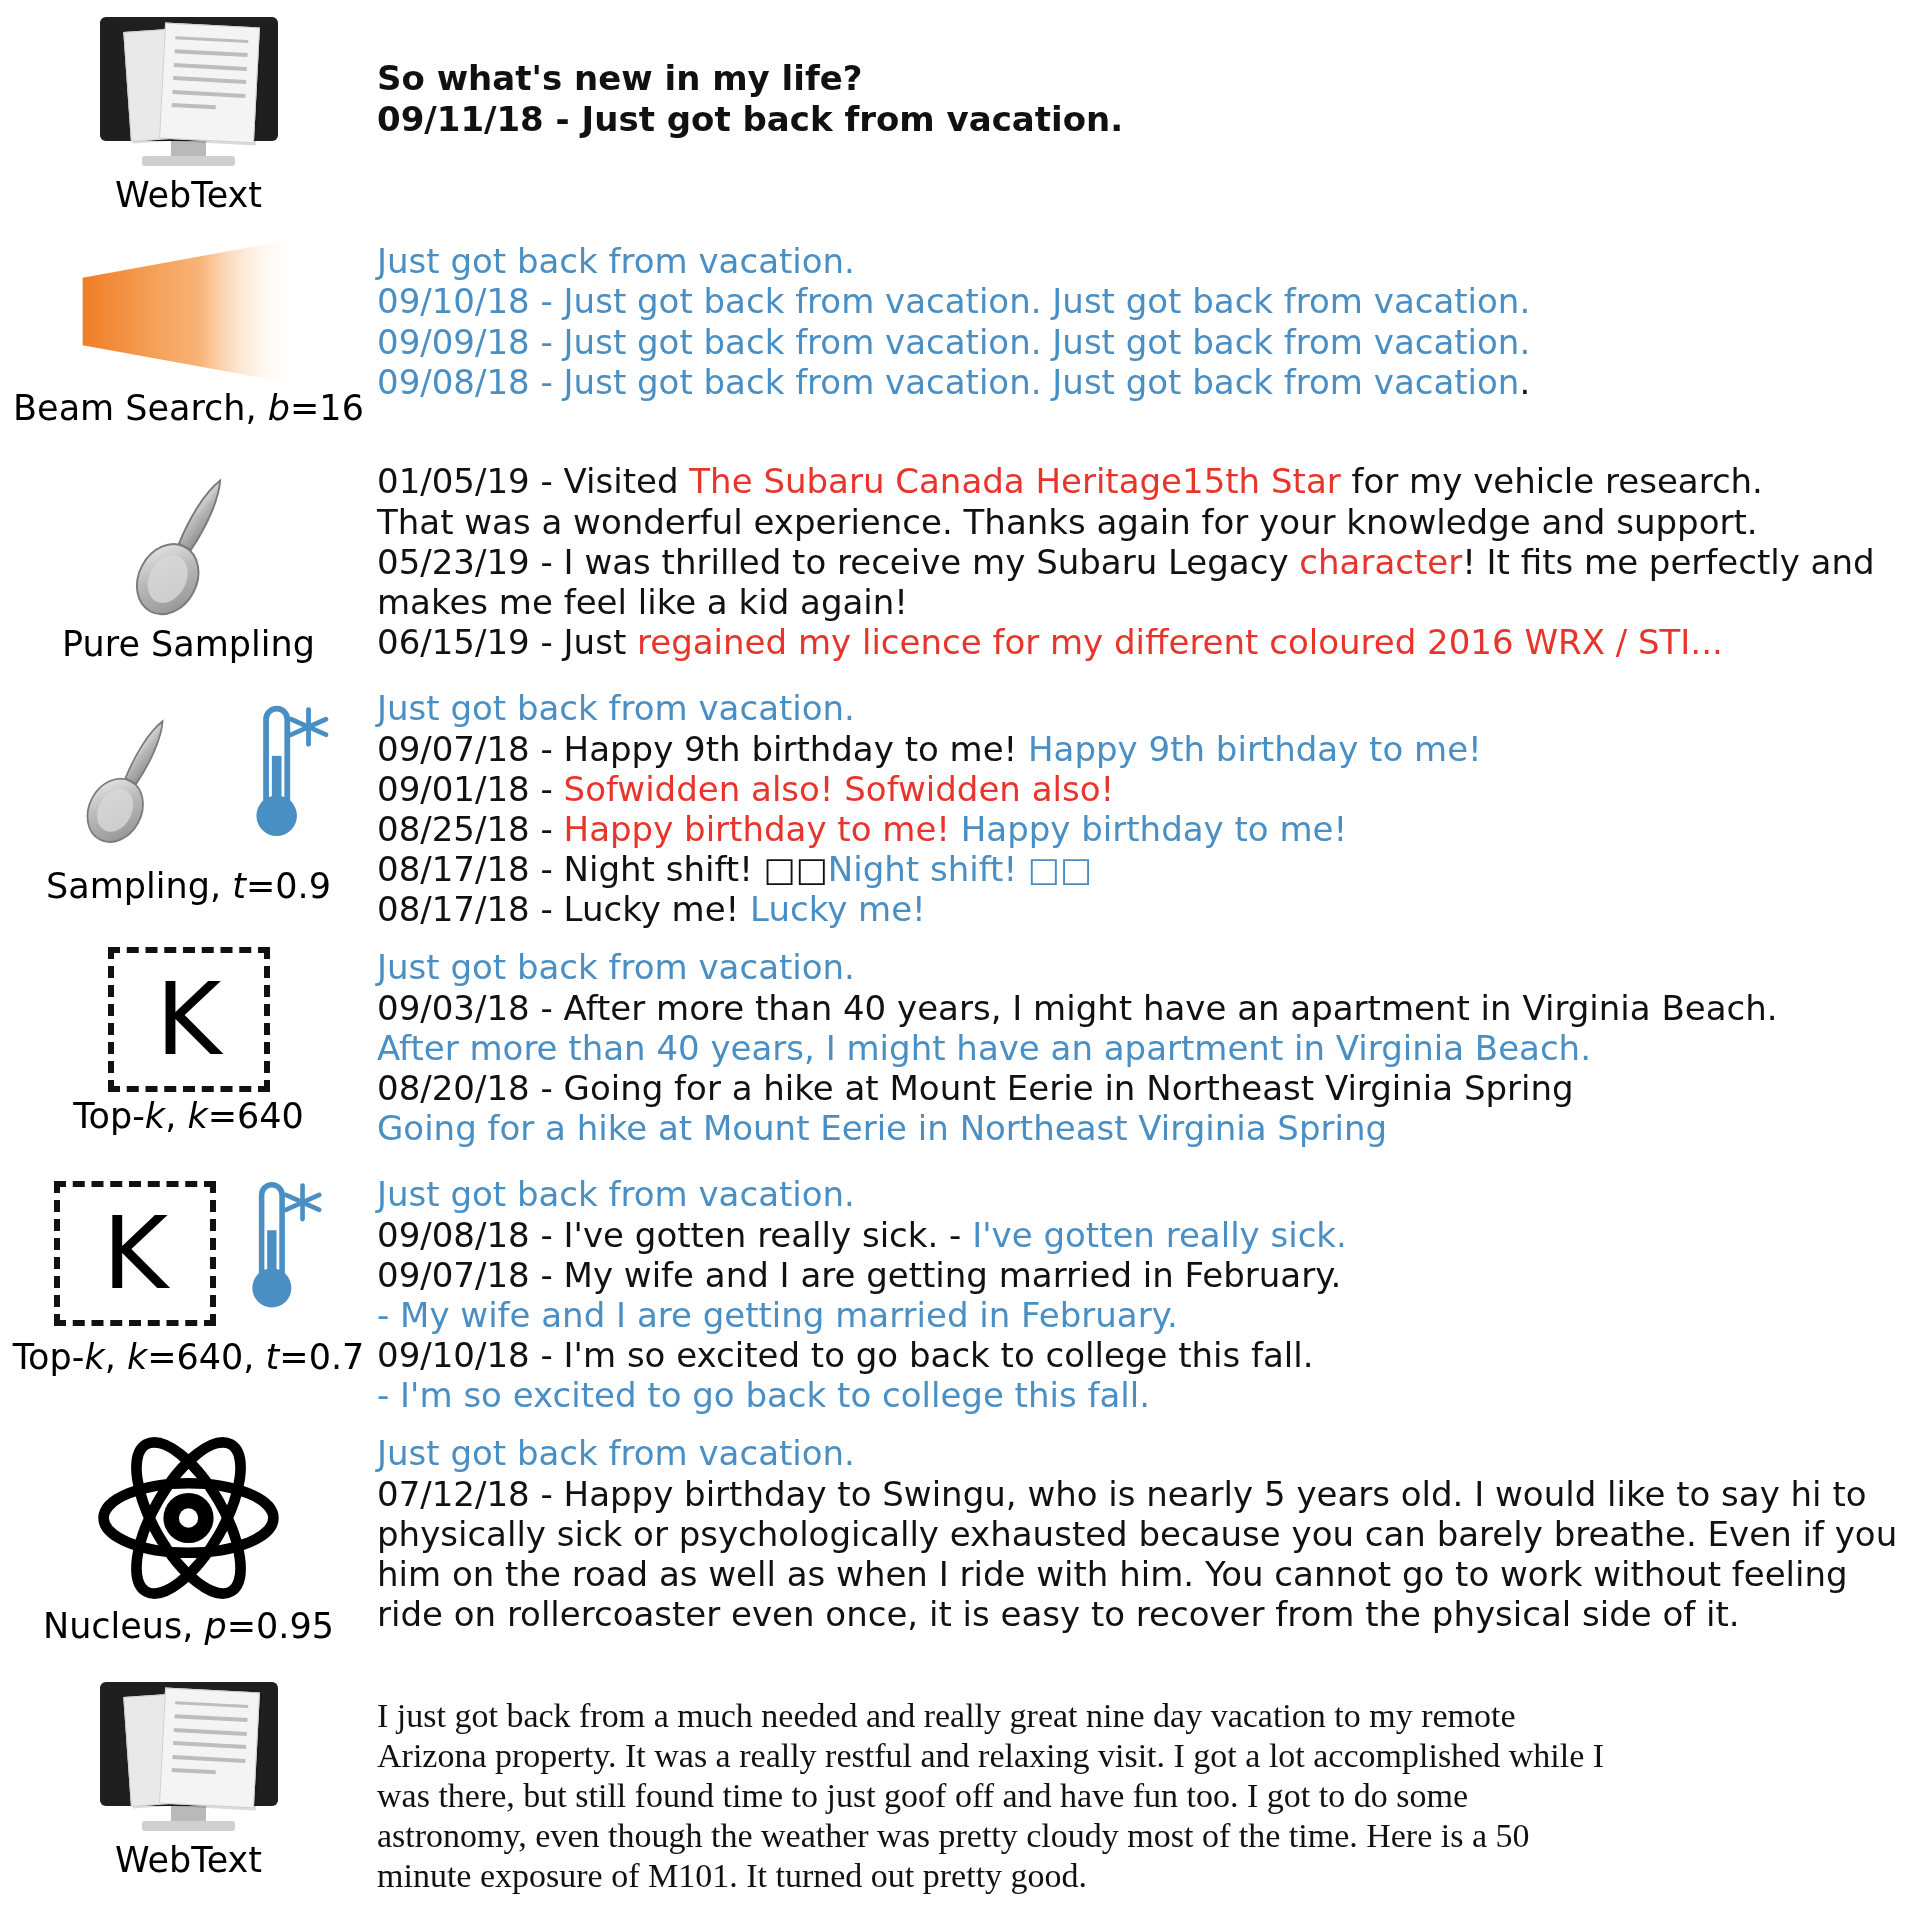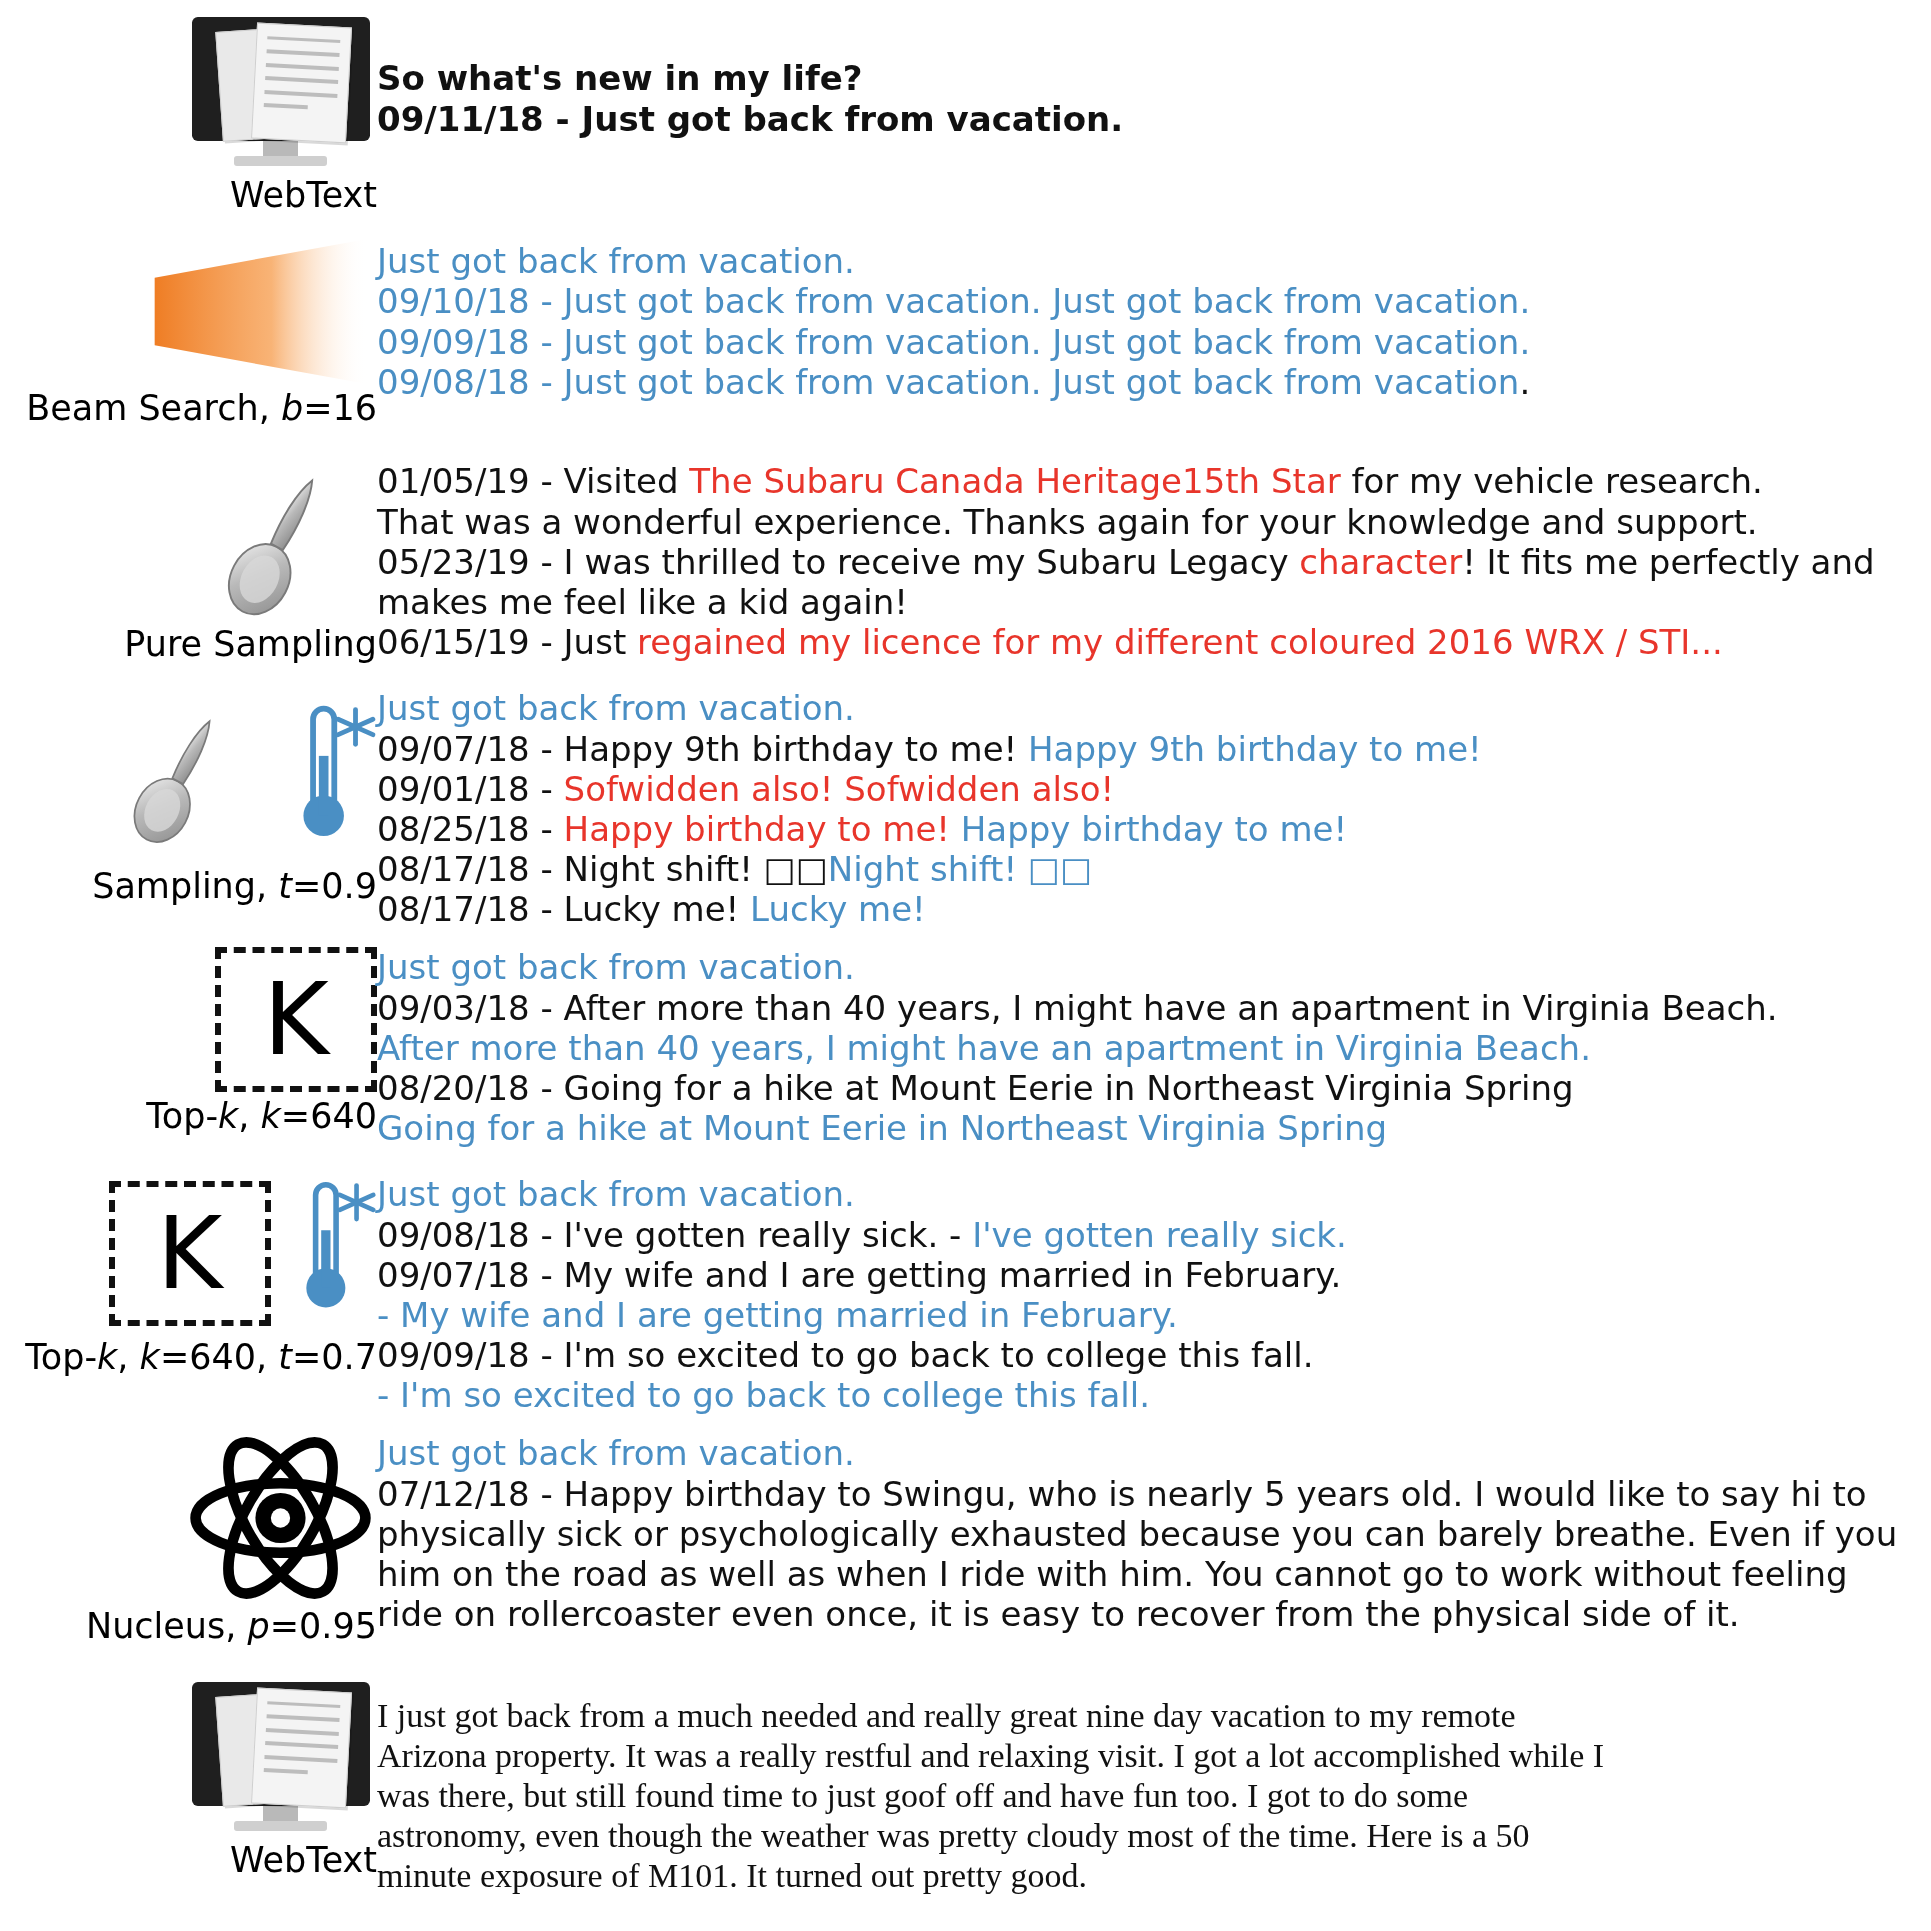--- a/index.html
+++ b/index.html
@@ -24,21 +24,21 @@
     display: flex;
     align-items: flex-start;
     width: 100%;
     box-sizing: border-box;
   }
   .icon-col {
     width: 377px;
     min-width: 377px;
     display: flex;
     flex-direction: column;
-    align-items: flex-end;
+    align-items: center;
     justify-content: flex-start;
     box-sizing: border-box;
   }
   .icon-caption {
     font-size: 35px;
     color: #000;
     text-align: center;
     margin-top: 3.9px;
     white-space: nowrap;
     font-family: "DejaVu Sans", sans-serif;
@@ -301,21 +301,21 @@
       </div>
       <div class="icon-caption">
         <span>Top-</span><i>k</i><span>, </span><i>k</i><span>=640, </span><i>t</i><span>=0.7</span>
       </div>
     </div>
     <div class="text-col" style="padding-top:0px;">
       <p><span class="blue">Just got back from vacation.</span></p>
       <p><span class="black">09/08/18 - I've gotten really sick. - </span><span class="blue">I've gotten really sick.</span></p>
       <p><span class="black">09/07/18 - My wife and I are getting married in February.</span></p>
       <p><span class="blue">- My wife and I are getting married in February.</span></p>
-      <p><span class="black">09/09/18 - I'm so excited to go back to college this fall.</span></p>
+      <p><span class="black">09/10/18 - I'm so excited to go back to college this fall.</span></p>
       <p><span class="blue">- I'm so excited to go back to college this fall.</span></p>
     </div>
   </div>
 
   <div class="row" style="min-height:249px;">
     <div class="icon-col">
       <svg width="193" height="169" viewBox="0 0 200 175">
         <g fill="none" stroke="#000000" stroke-width="11">
           <ellipse cx="100" cy="88" rx="88" ry="36"></ellipse>
           <ellipse cx="100" cy="88" rx="88" ry="36" transform="rotate(60 100 88)"></ellipse>

